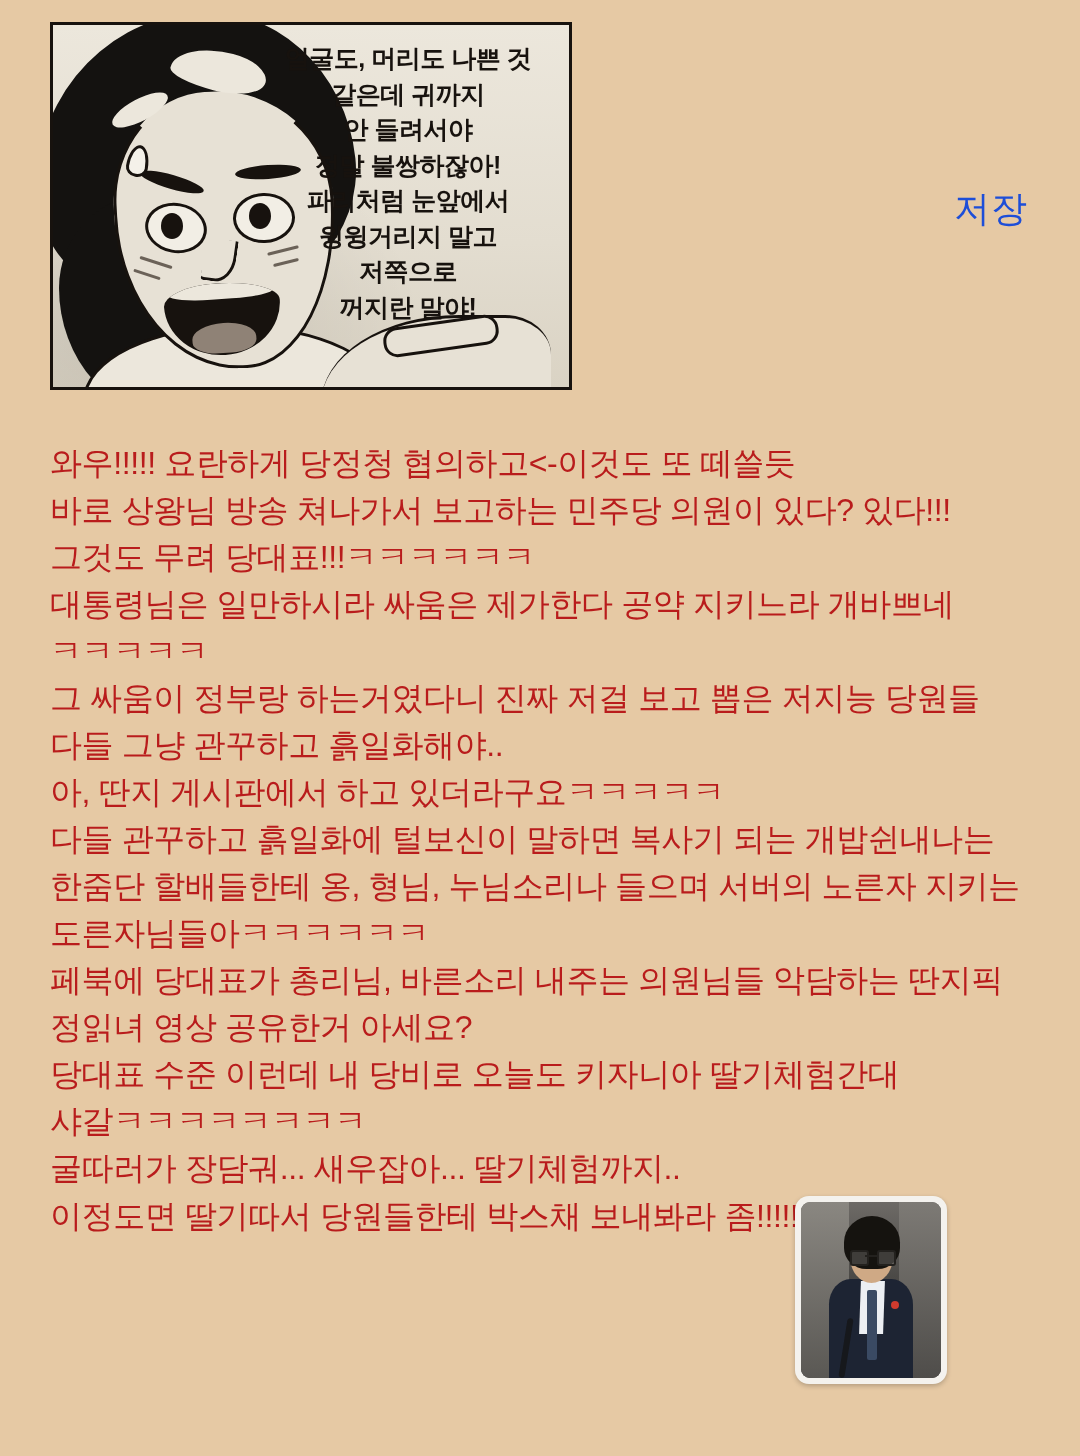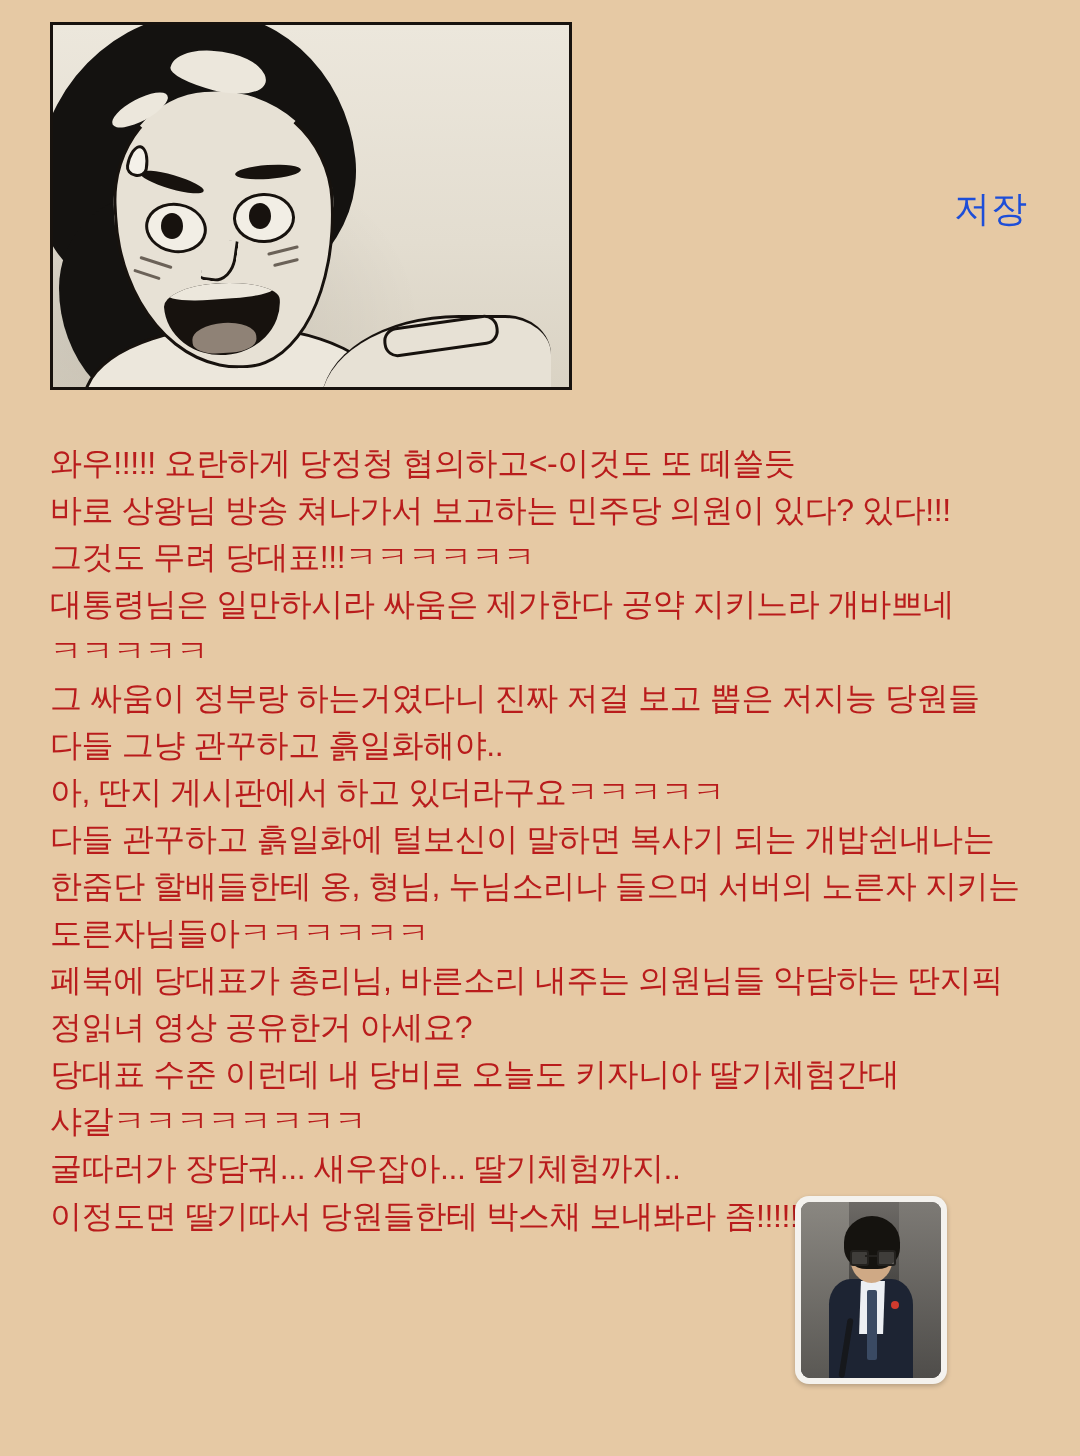--- a/index.html
+++ b/index.html
@@ -345,20 +345,28 @@
         <div class="teeth"></div>
         <div class="tongue"></div>
       </div>
       <div class="cheek-l"></div>
       <div class="cheek-l cheek-l2"></div>
       <div class="cheek-r"></div>
       <div class="cheek-r cheek-r2"></div>
       <div class="sweat"></div>
       <div class="arm"></div>
       <div class="finger"></div>
+      <div class="speech-text">얼굴도, 머리도 나쁜 것
+같은데 귀까지
+안 들려서야
+정말 불쌍하잖아!
+파리처럼 눈앞에서
+윙윙거리지 말고
+저쪽으로
+꺼지란 말야!</div>
     </div>
   </div>
 
   <div class="save-label">저장</div>
 
   <div class="post-body">와우!!!!! 요란하게 당정청 협의하고&lt;-이것도 또 떼쓸듯
 바로 상왕님 방송 쳐나가서 보고하는 민주당 의원이 있다? 있다!!!
 그것도 무려 당대표!!!ㅋㅋㅋㅋㅋㅋ
 대통령님은 일만하시라 싸움은 제가한다 공약 지키느라 개바쁘네 ㅋㅋㅋㅋㅋ
 그 싸움이 정부랑 하는거였다니 진짜 저걸 보고 뽑은 저지능 당원들

